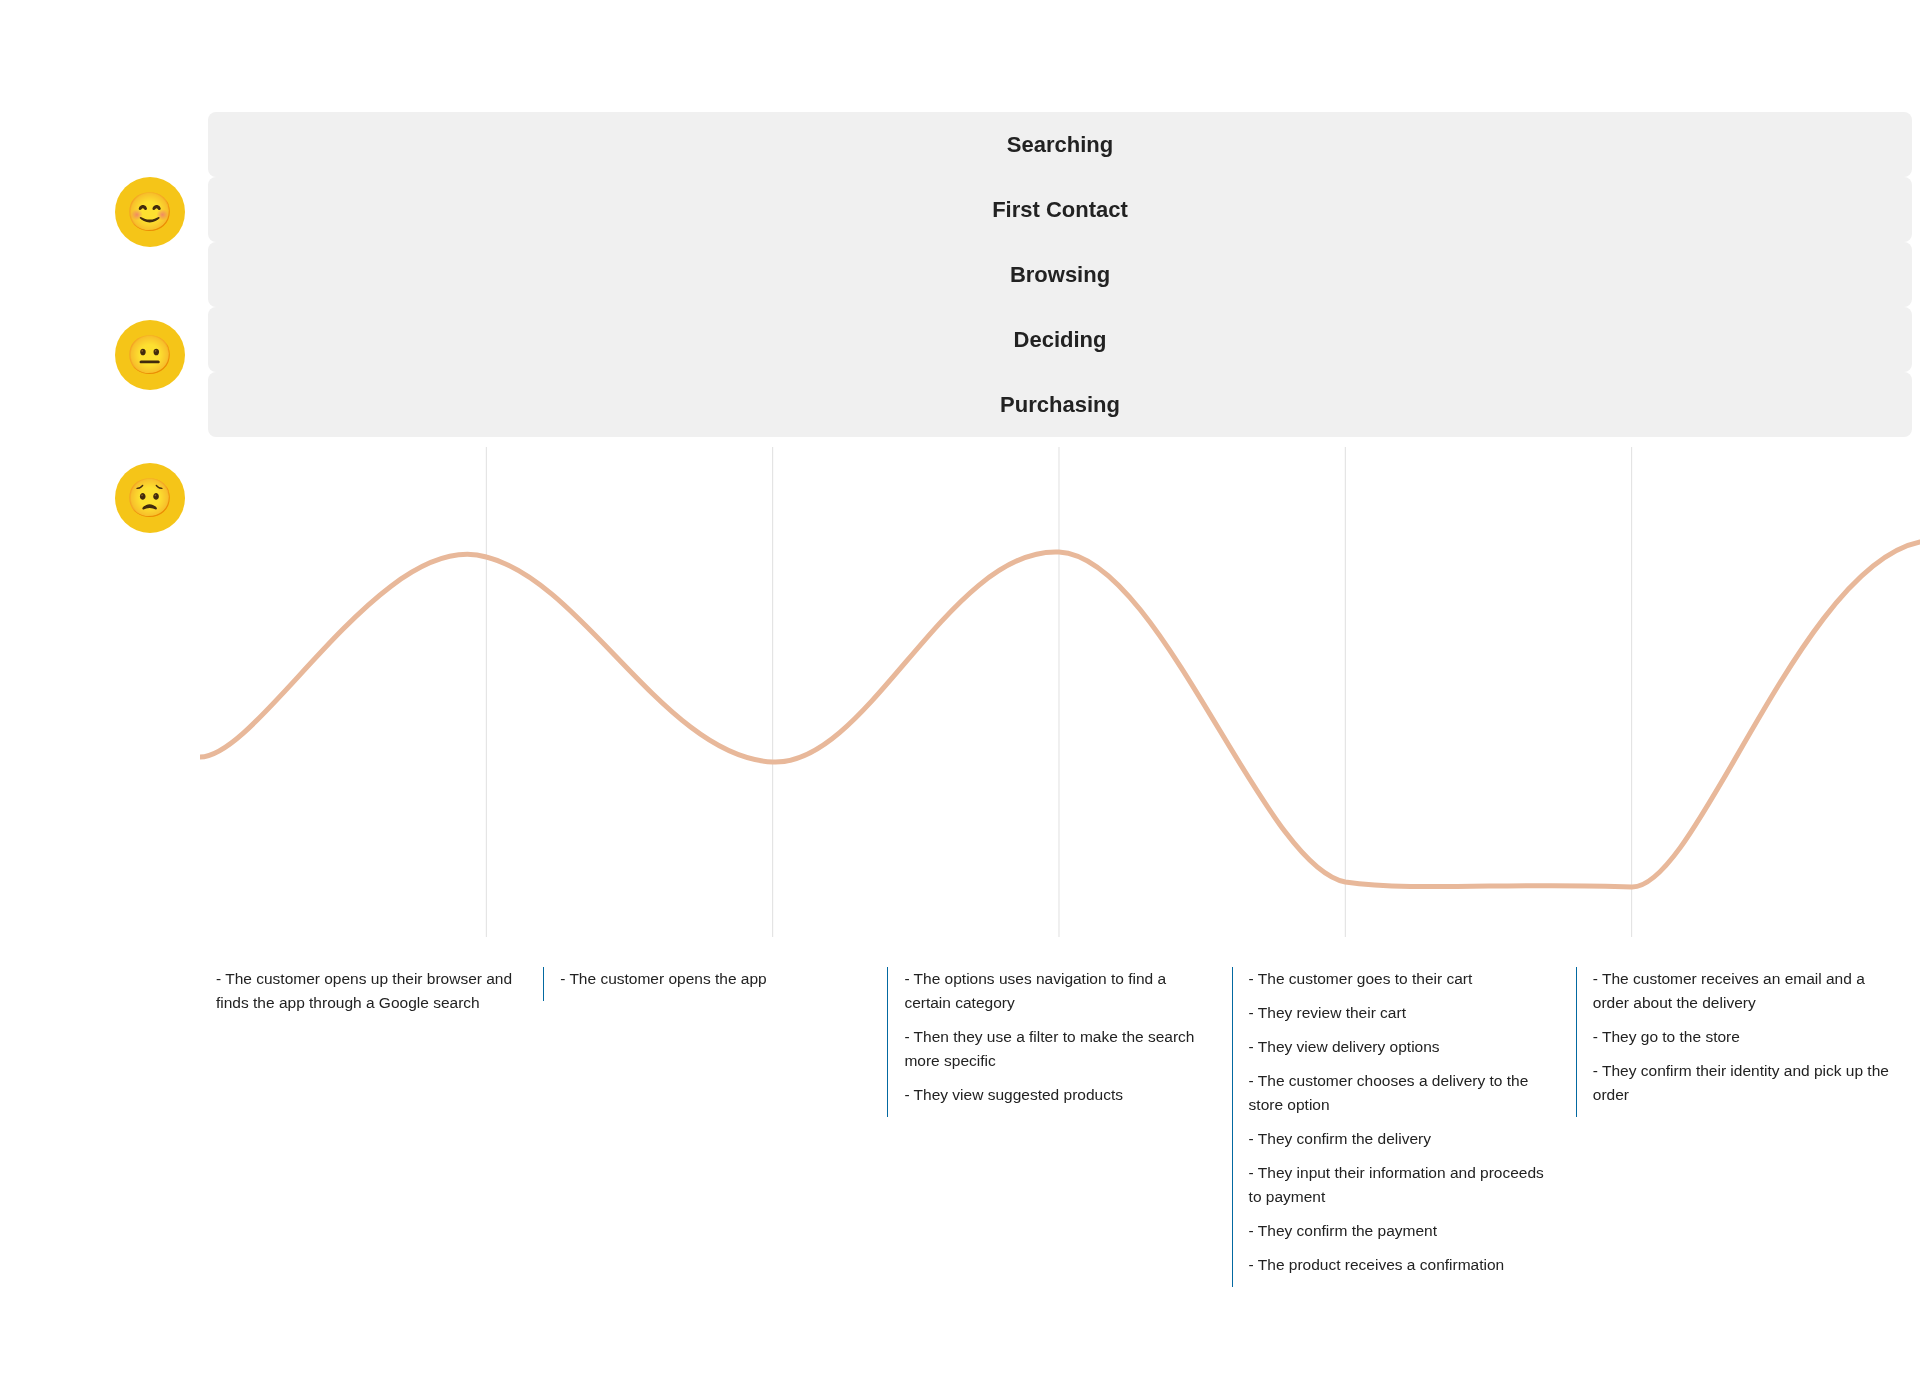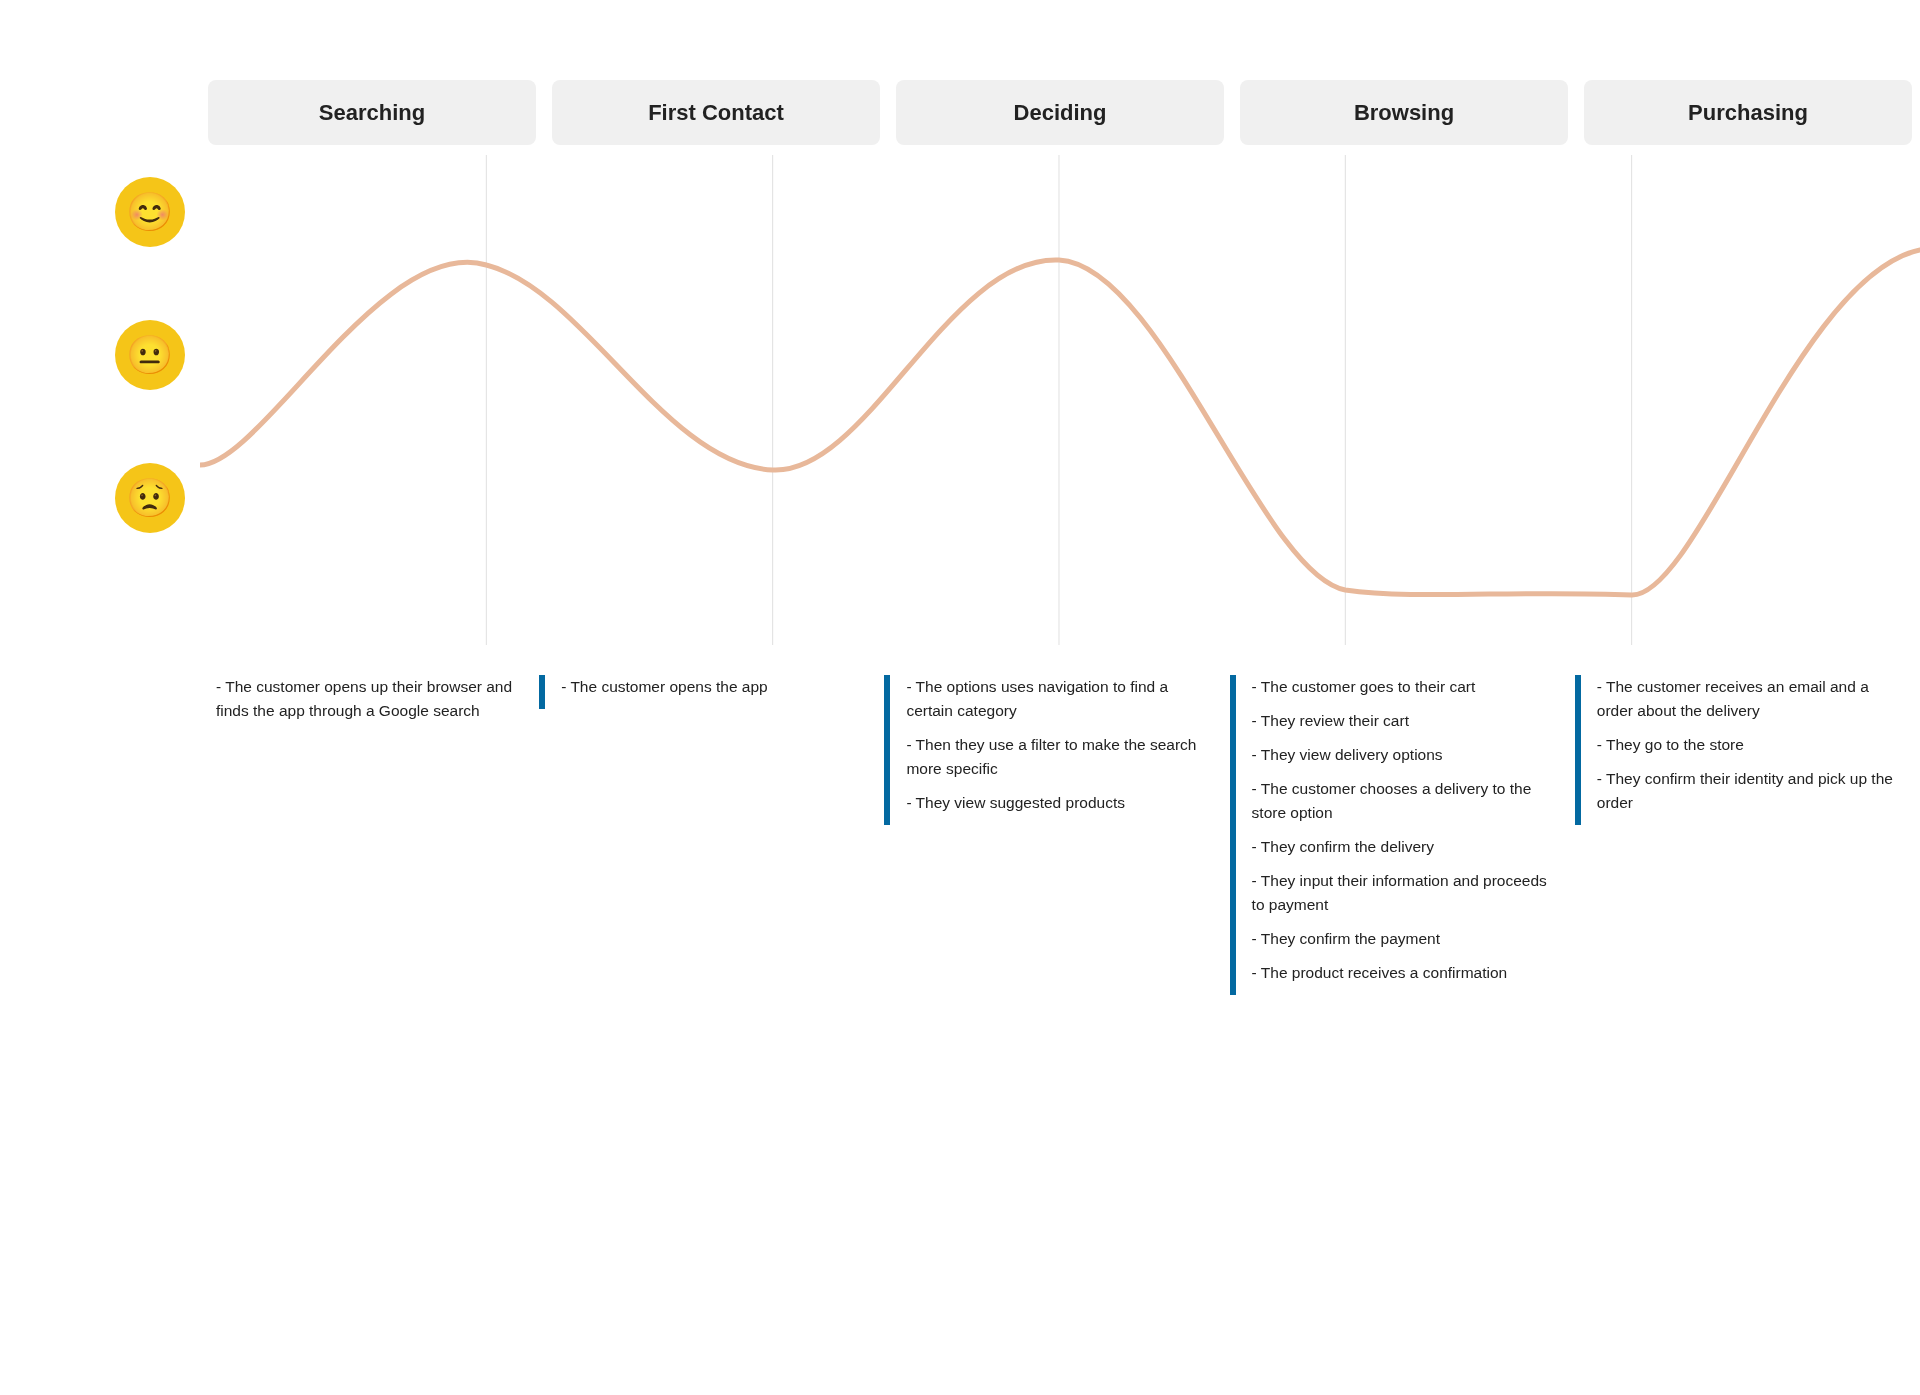--- a/index.html
+++ b/index.html
@@ -46,22 +46,23 @@
     
     .stages-area {
       flex: 1;
       display: flex;
       flex-direction: column;
     }
 
     
     .stage-headers {
       display: flex;
-      flex-direction: row;
+      flex-direction: column;
       margin-left: 0;
+      margin-top: 32px;
     }
 
     .stage-header {
       flex: 1;
       display: flex;
       align-items: center;
       justify-content: center;
       background: #f0f0f0;
       border-radius: 8px;
       padding: 16px 10px;
@@ -92,21 +93,21 @@
       margin-top: 30px;
       align-items: flex-start;
     }
 
     .stage-desc {
       flex: 1;
       padding: 0 16px;
       font-size: 15.5px;
       color: #222;
       line-height: 1.55;
-      border-left: 6px solid #0369a1;
+      border-left: 1px solid #0369a1;
     }
 
     .stage-desc:first-child {
       border-left: none;
     }
 
     .stage-desc p {
       margin-bottom: 10px;
     }
   </style>
@@ -124,24 +125,24 @@
   <div class="stages-area">
 
     <div class="stage-headers">
       <div class="stage-header">
         <span>Searching</span>
       </div>
       <div class="stage-header">
         <span>First Contact</span>
       </div>
       <div class="stage-header">
+        <span>Browsing</span>
+      </div>
+      <div class="stage-header">
         <span>Deciding</span>
-      </div>
-      <div class="stage-header">
-        <span>Browsing</span>
       </div>
       <div class="stage-header">
         <span>Purchasing</span>
       </div>
     </div>
 
     <div class="chart-area">
       <svg class="chart-svg" viewBox="0 0 1700 490" preserveAspectRatio="none">
 
         <line x1="283" y1="0" x2="283" y2="490" stroke="#e0e0e0" stroke-width="1"></line>

